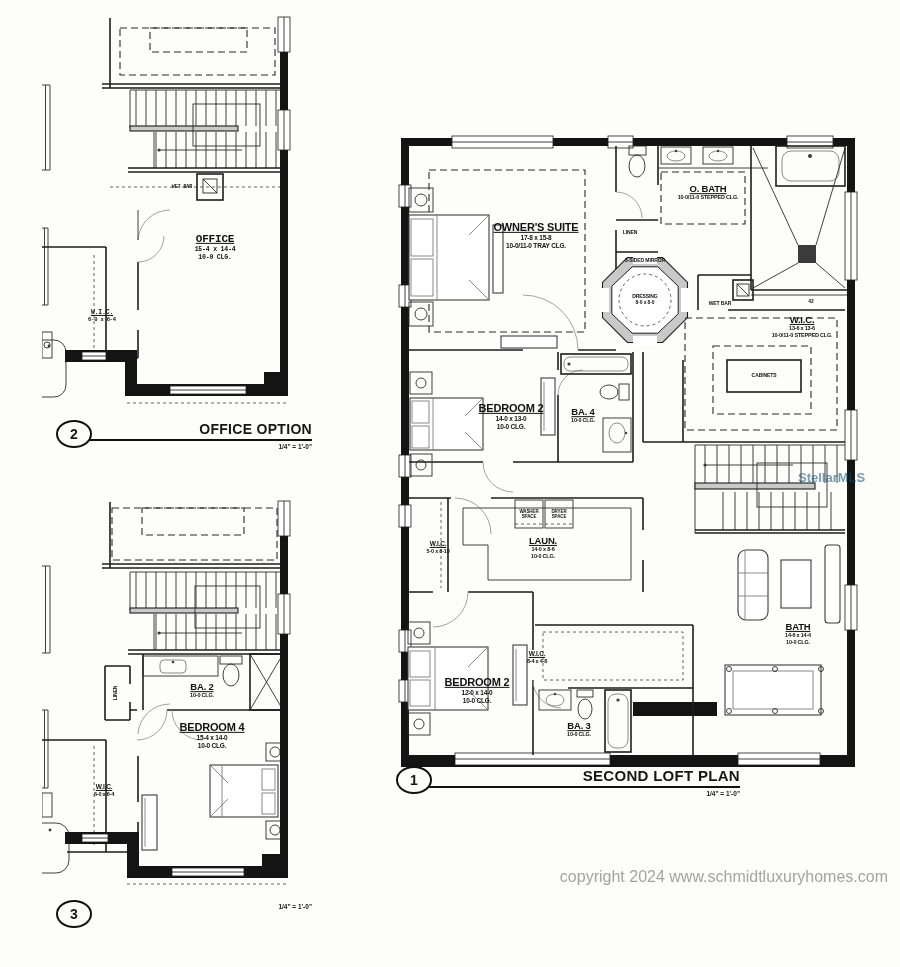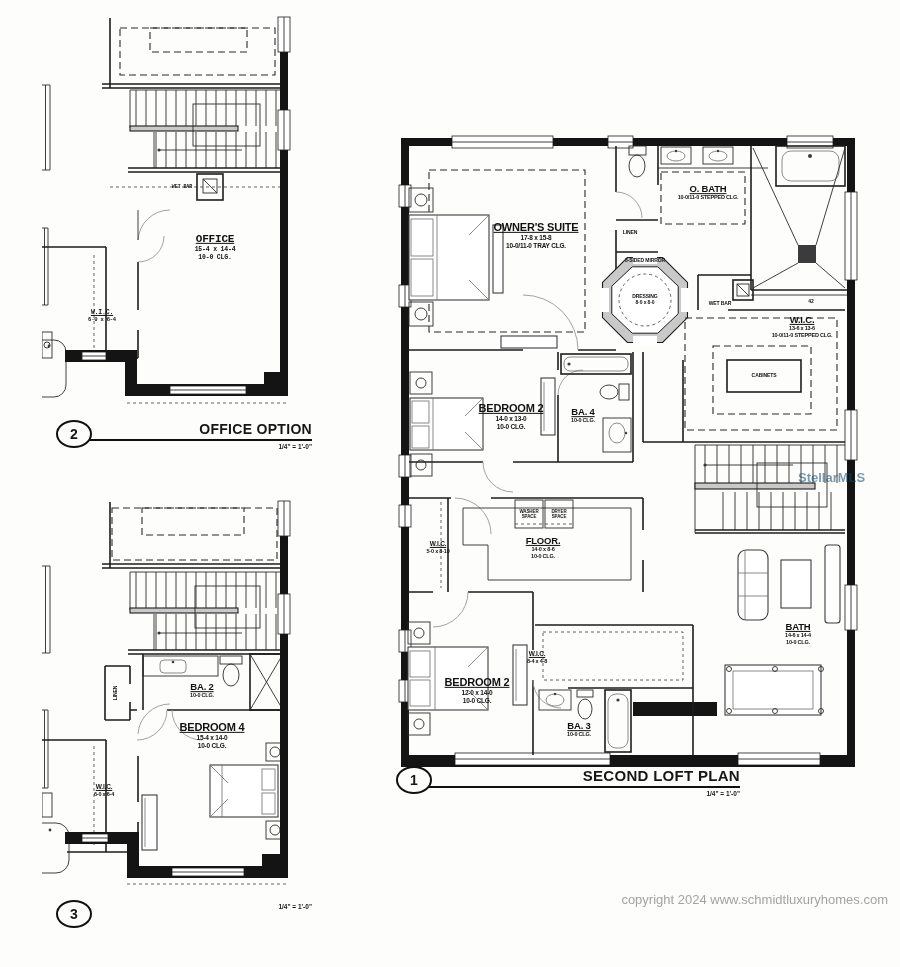--- a/index.html
+++ b/index.html
@@ -31,21 +31,21 @@
   .vert{transform:translate(-50%,-50%) rotate(-90deg);}
   
   .titleblock{position:absolute;display:flex;align-items:flex-start;}
   .tb-circle{flex:0 0 auto;width:32px;height:24px;border:2.2px solid #111;border-radius:50%;
              display:flex;align-items:center;justify-content:center;font-size:14px;font-weight:bold;
              background:#fdfdfc;z-index:2;}
   .tb-body{flex:1;margin-left:-4px;padding-top:1px;text-align:right;}
   .tb-title{font-size:14px;font-weight:bold;letter-spacing:.3px;border-bottom:2.2px solid #111;
             padding:0 0 2px 8px;}
   .tb-scale{font-size:6.5px;font-weight:bold;padding:2px 0 0 8px;}
-  .copyright{position:absolute;right:12px;top:892px;font-size:13px;color:#a3a3a3;margin-left:8px;}
+  .copyright{position:absolute;right:12px;top:868px;font-size:16px;color:#a3a3a3;margin-left:8px;}
   .watermark{position:absolute;left:798px;top:470px;font-size:13px;font-weight:bold;
              color:#0c4a6e;opacity:.55;}
 </style>
 </head>
 <body>
 
 <div class="page">
 
   <div class="drawing" style="left:42px;top:0;width:270px;height:465px;font-family:Liberation Mono, monospace;">
     <svg width="270" height="465" viewBox="0 0 270 465">
@@ -459,21 +459,21 @@
     </div>
     <div class="lbl" style="left:190px;top:285px">
       <div class="nm md">BA. 4</div>
       <div class="dm xs">10-0 CLG.</div>
     </div>
     <div class="lbl" style="left:45px;top:417px">
       <div class="nm sm">W.I.C.</div>
       <div class="dm xs">5-0 x 8-10</div>
     </div>
     <div class="lbl" style="left:150px;top:417px">
-      <div class="nm md">FLOOR.</div>
+      <div class="nm md">LAUN.</div>
       <div class="dm xs">14-0 x 8-6</div>
       <div class="dm xs">10-0 CLG.</div>
     </div>
     <div class="lbl tiny" style="left:136px;top:384px;font-size:4.5px;white-space:normal;width:24px;">WASHER SPACE</div>
     <div class="lbl tiny" style="left:166px;top:384px;font-size:4.5px;white-space:normal;width:24px;">DRYER SPACE</div>
     <div class="lbl" style="left:84px;top:560px">
       <div class="nm lg">BEDROOM 2</div>
       <div class="dm">12-0 x 14-0</div>
       <div class="dm">10-0 CLG.</div>
     </div>

